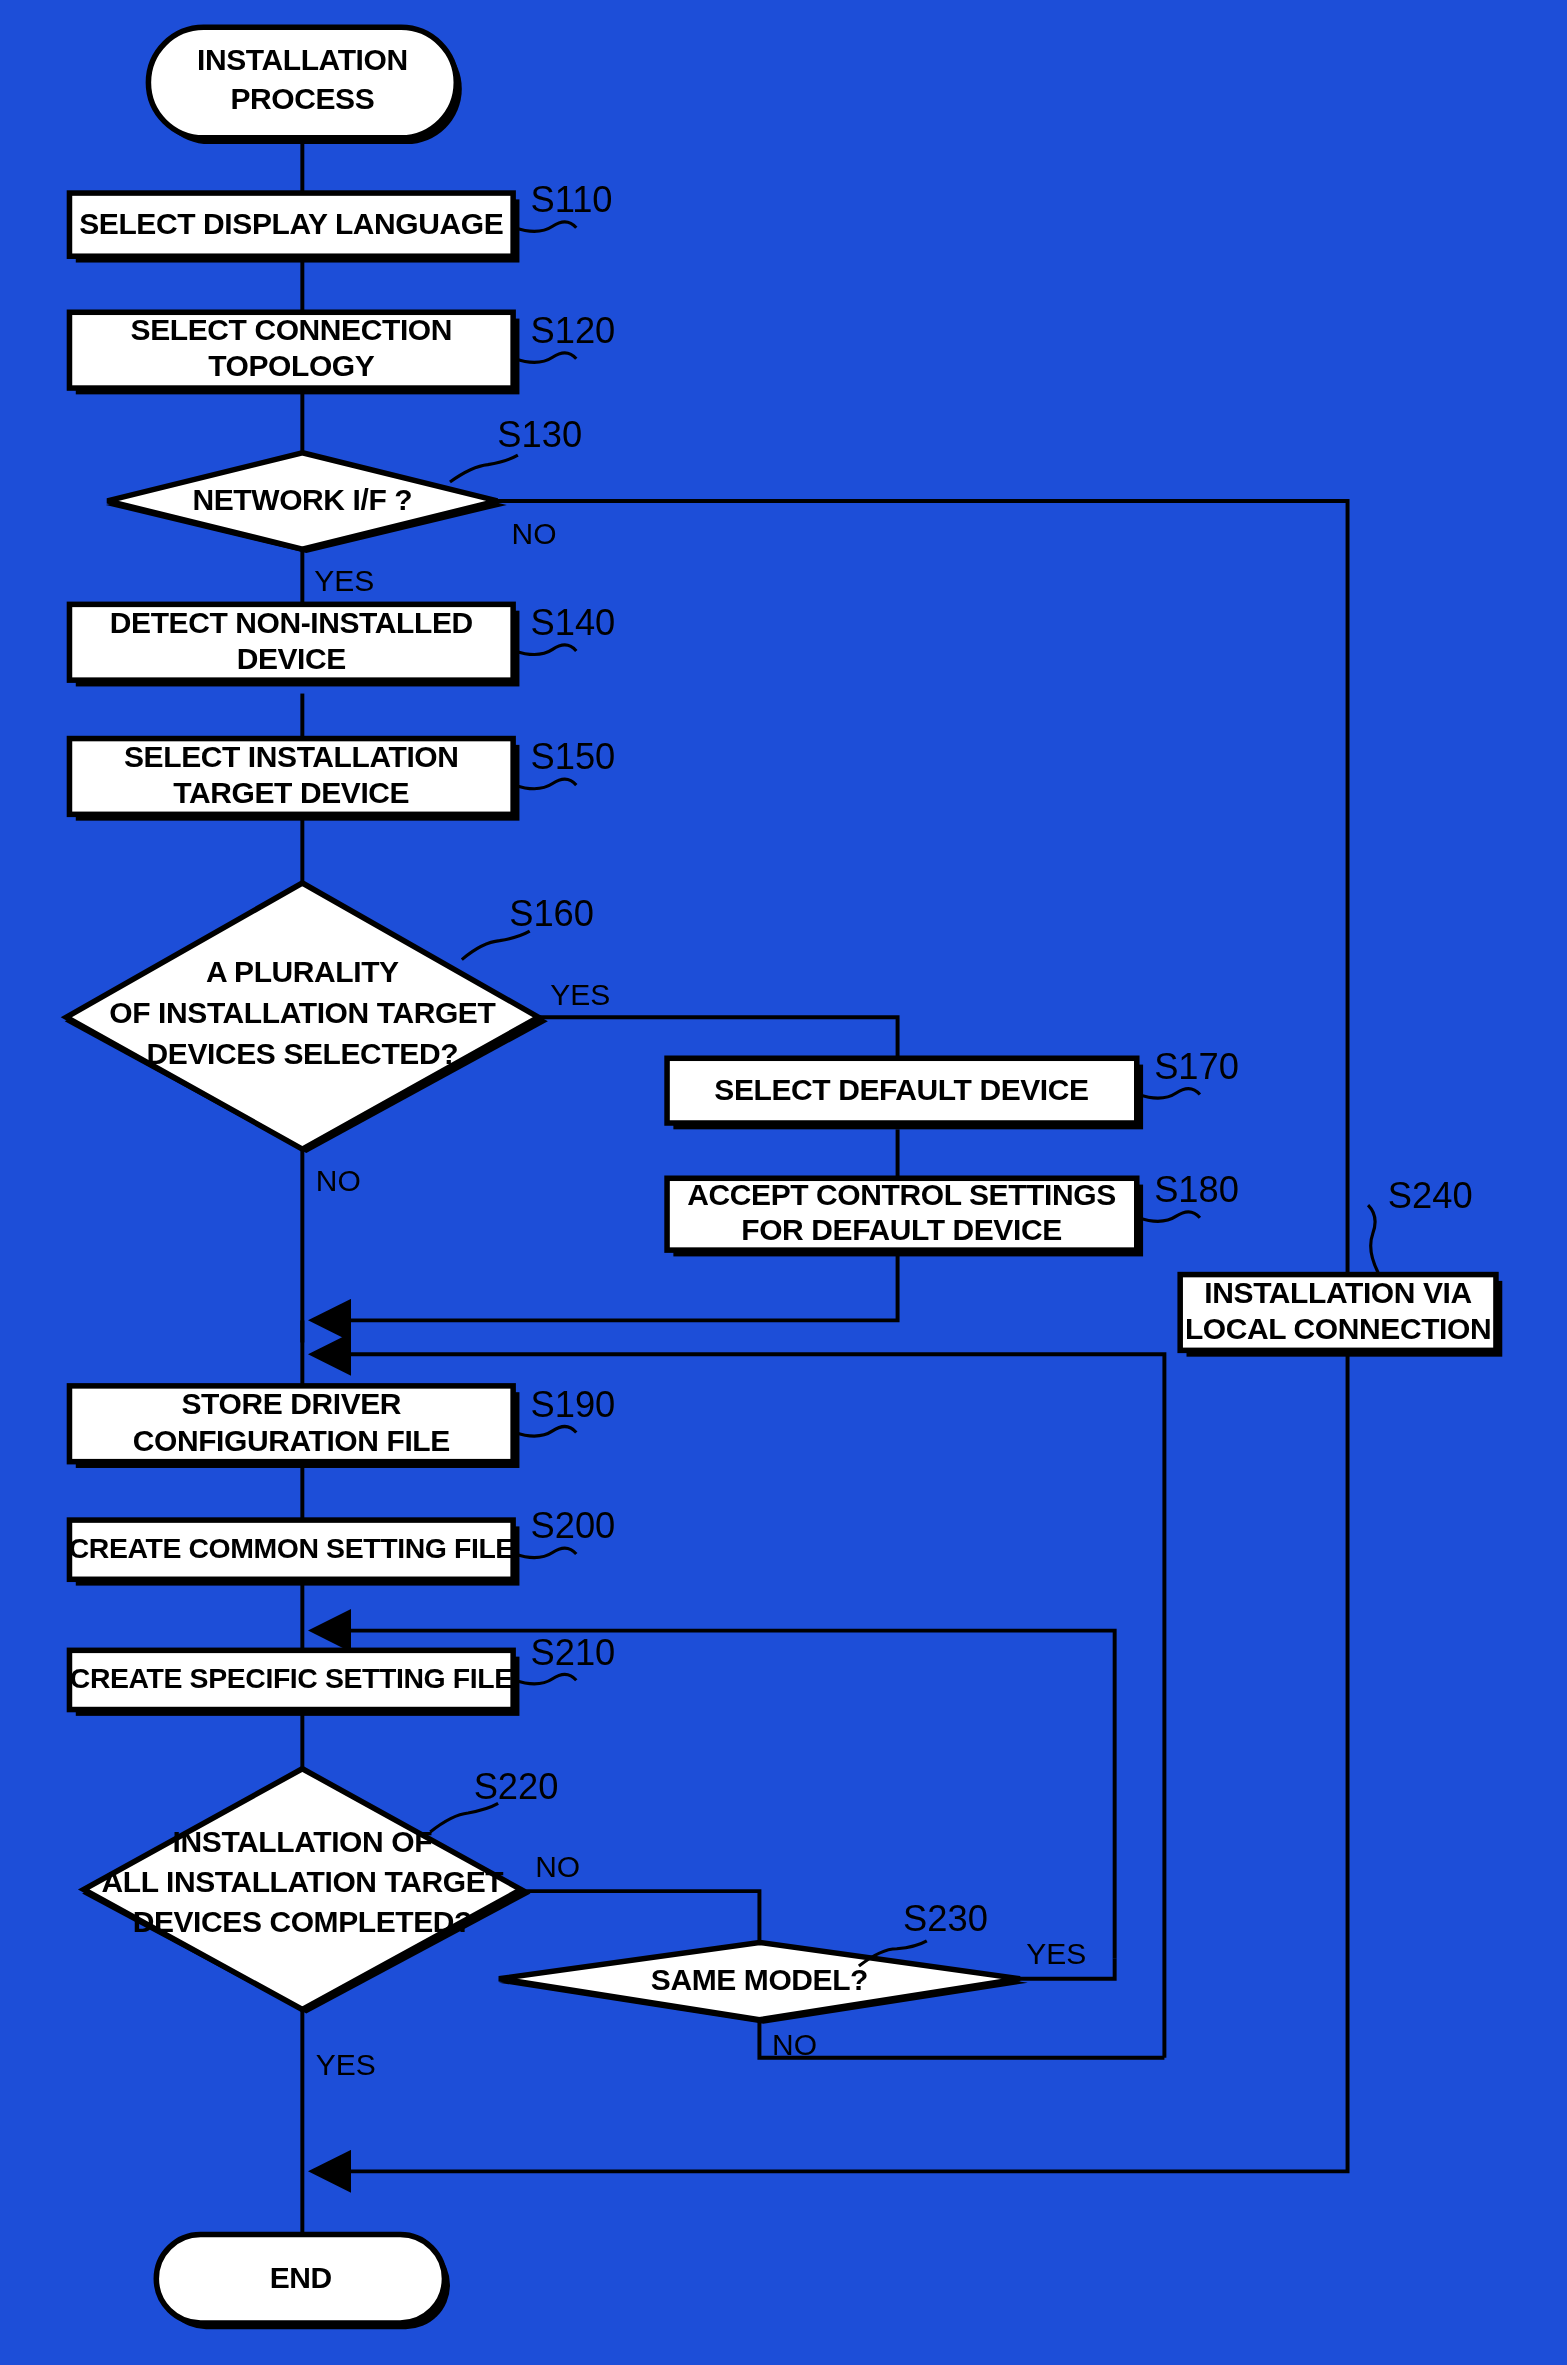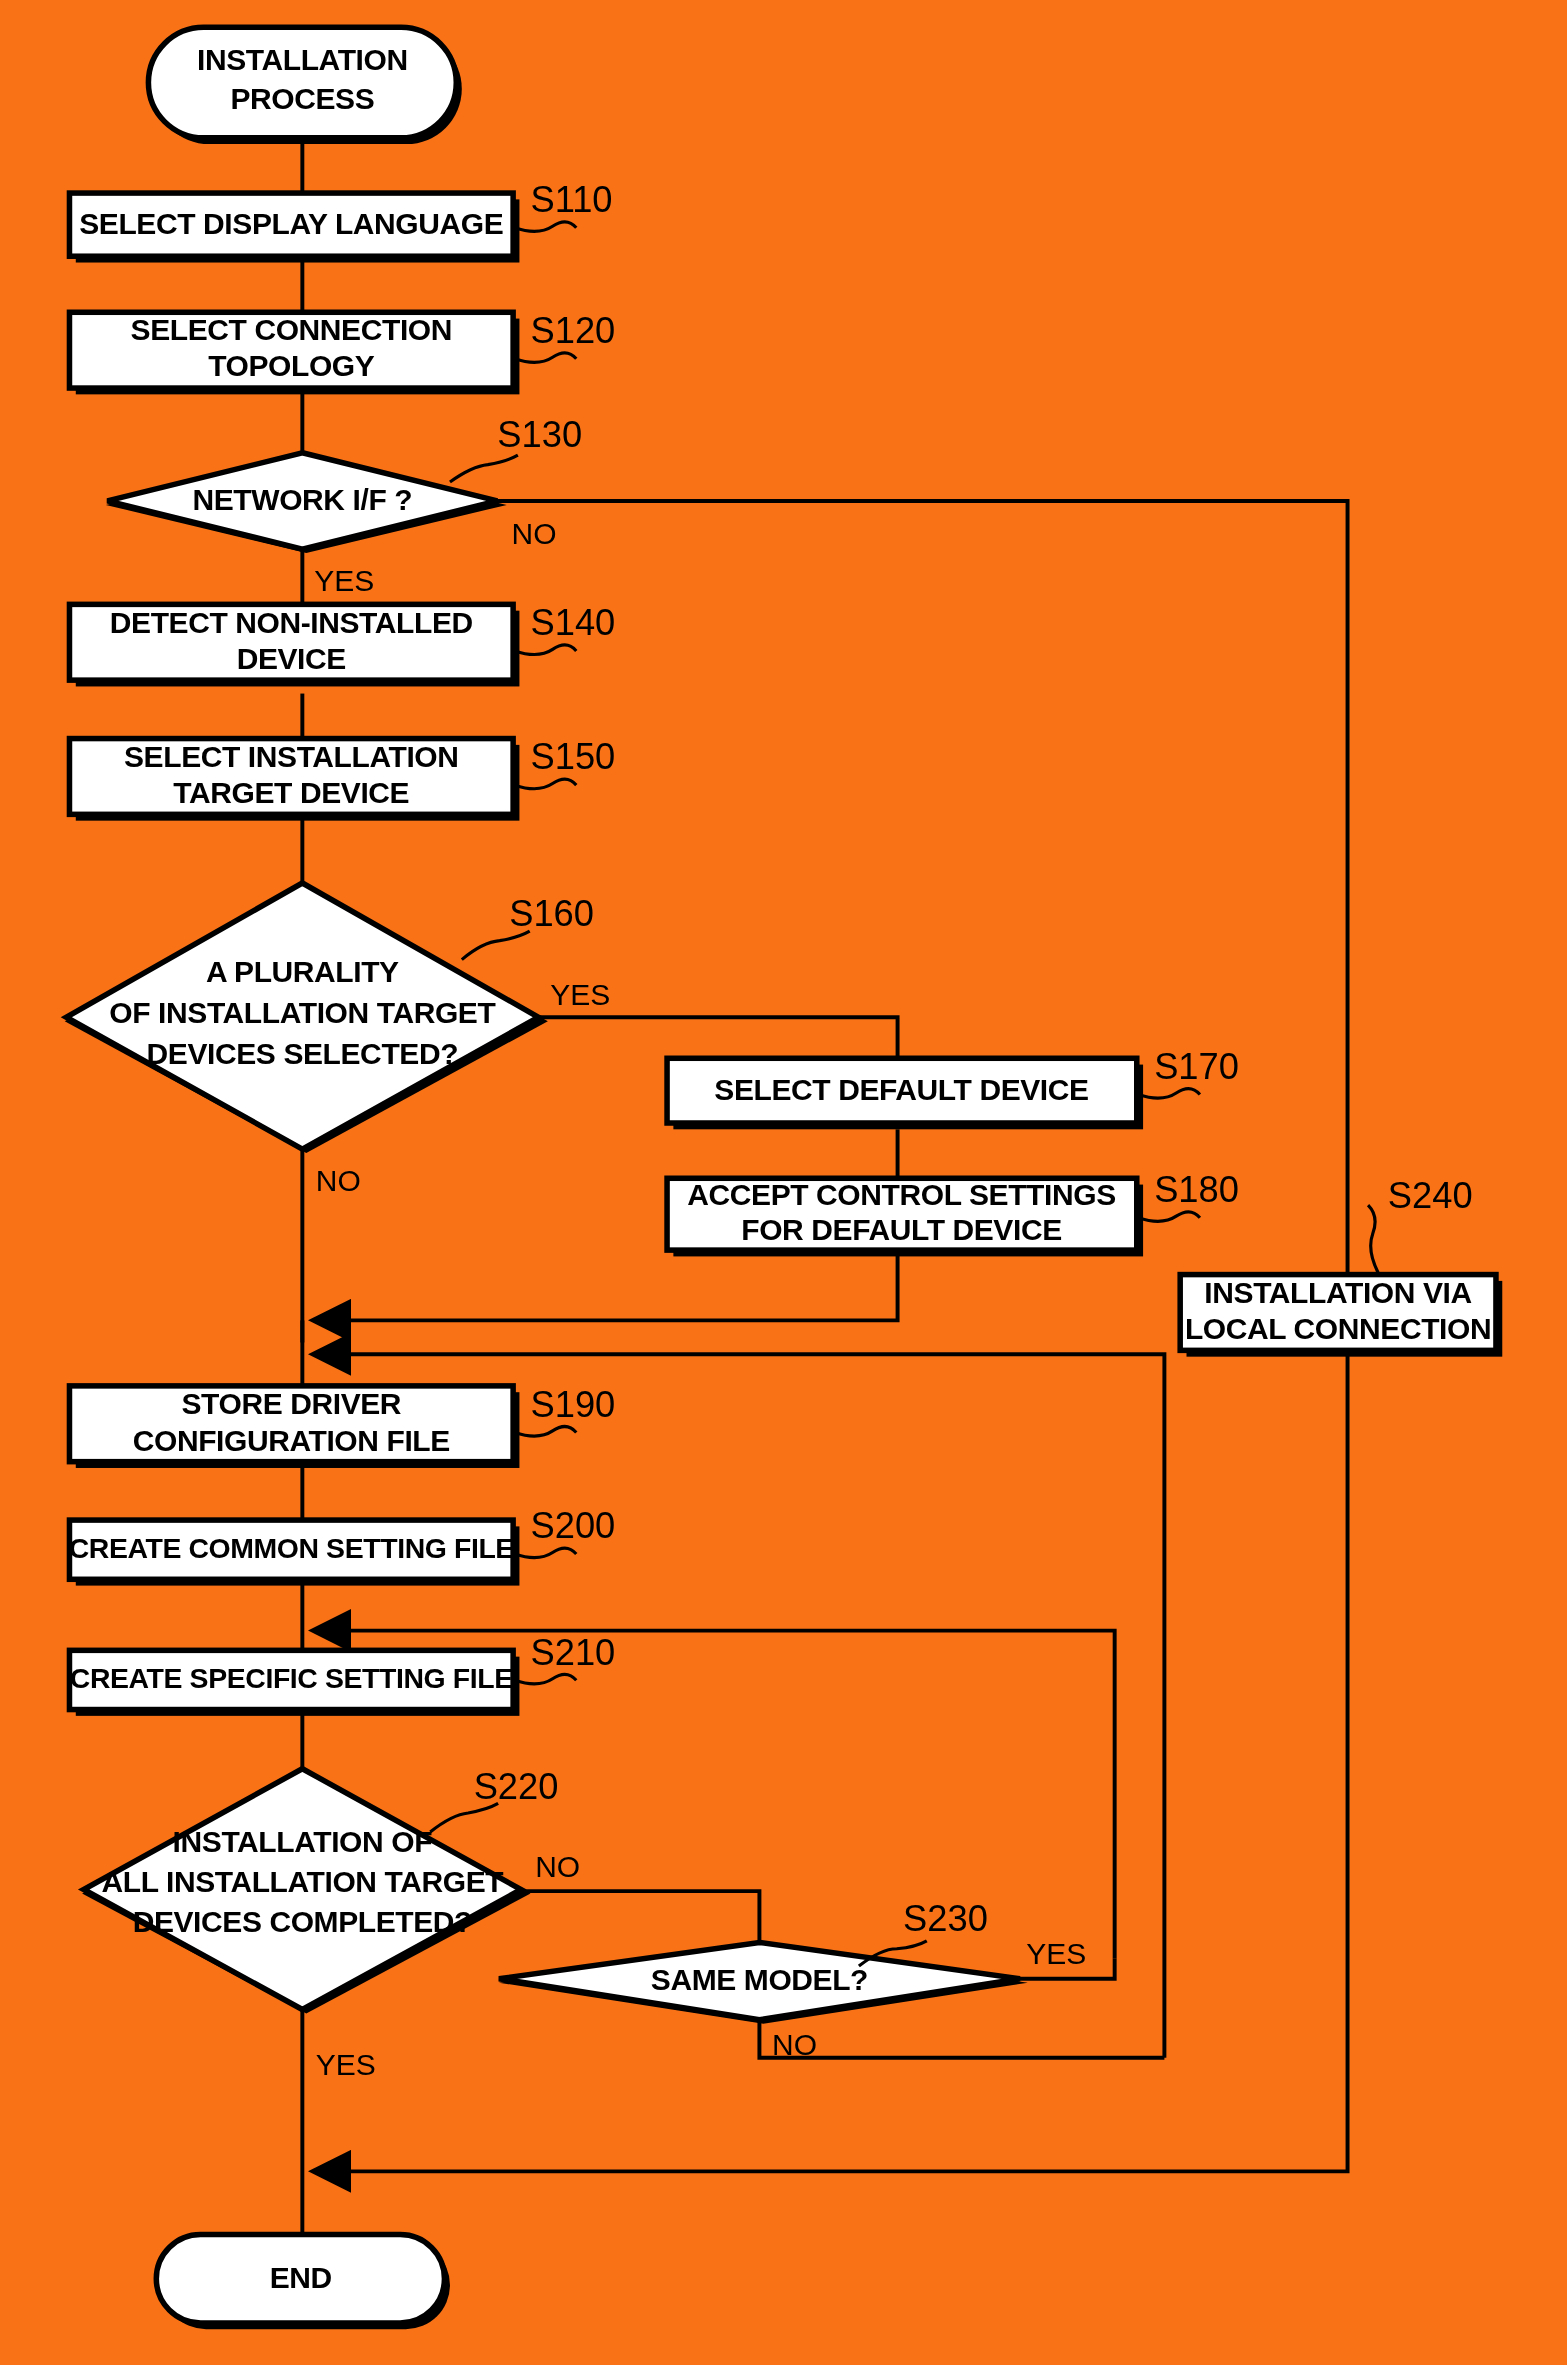--- a/index.html
+++ b/index.html
@@ -8,21 +8,21 @@
     padding: 0;
     background: #ffffff;
   }
   body {
     font-family: "Liberation Sans", sans-serif;
   }
   #canvas {
     position: relative;
     width: 1567px;
     height: 2366px;
-    background: #f97316;
+    background: #1d4ed8;
     overflow: hidden;
   }
   #flow-svg {
     position: absolute;
     top: 0;
     left: 0;
     width: 1567px;
     height: 2366px;
   }
   .node-text {

